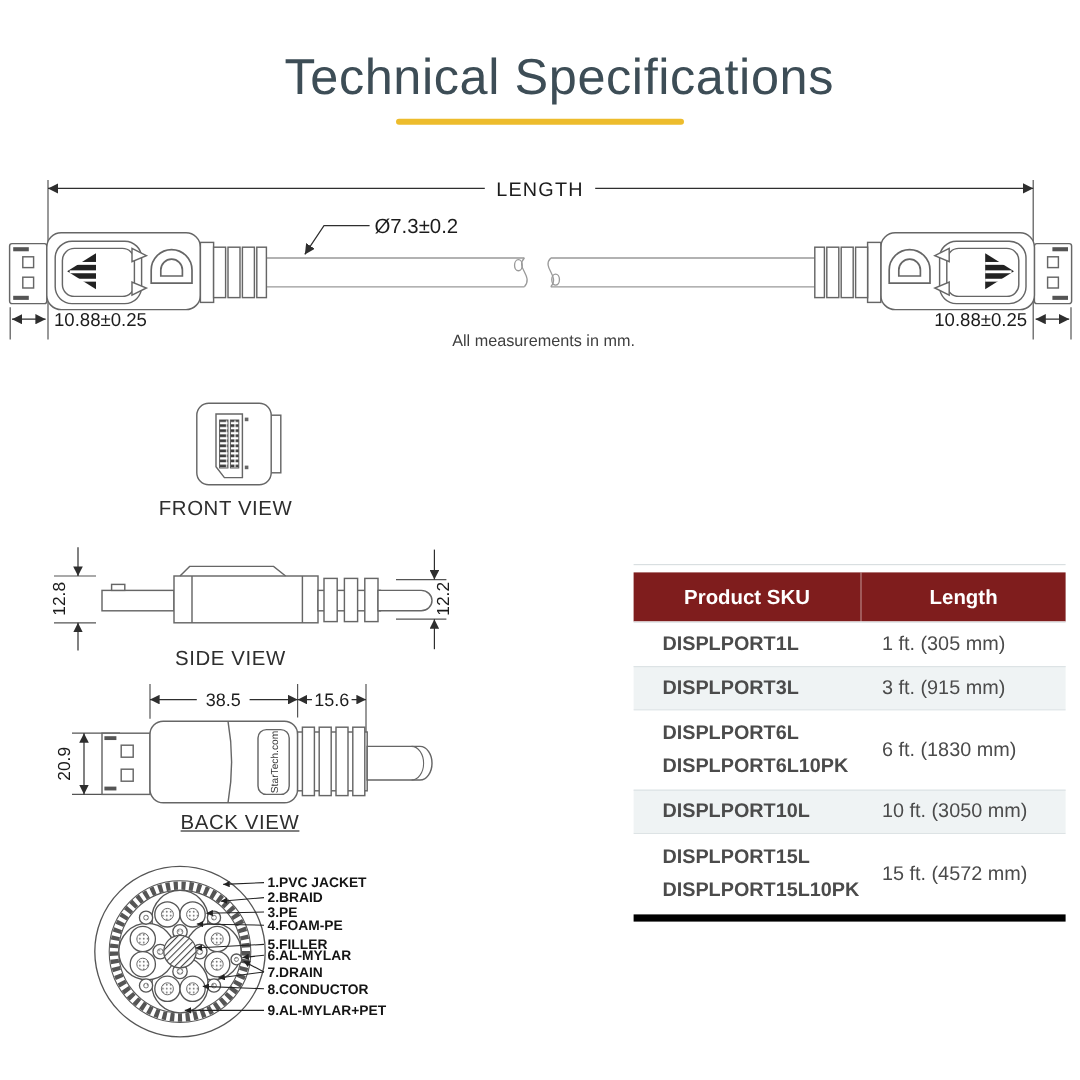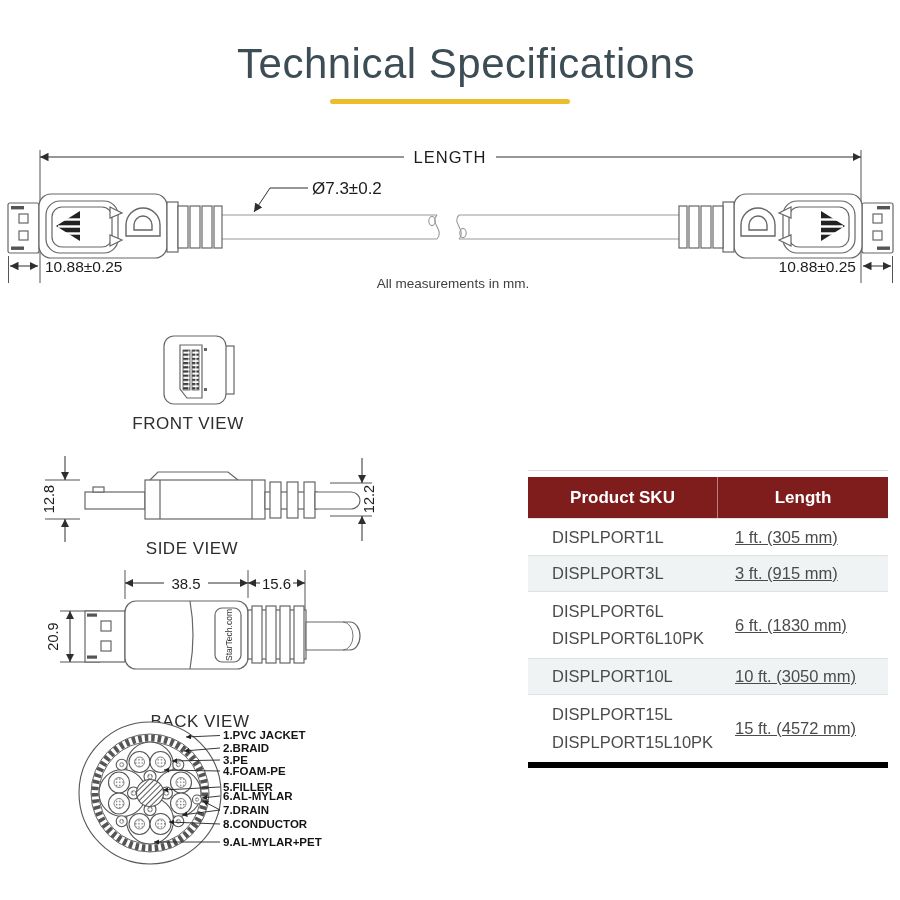--- a/index.html
+++ b/index.html
@@ -25,23 +25,23 @@
   .spec-table{position:absolute;left:528px;top:477px;width:360px;font-size:16.5px;color:#4b4b4b;}
   .t-head{display:flex;height:41px;background:#7f1d1d;color:#fff;font-weight:bold;font-size:17px;}
   .t-head .hc{display:flex;align-items:center;justify-content:center;}
   .t-head .hc.c1{width:190px;border-right:1px solid rgba(255,255,255,.45);box-sizing:border-box;}
   .t-head .hc.c2{width:170px;}
   .t-row{display:flex;border-top:1px solid #dde3e5;background:#fff;}
   .t-row:first-of-type{border-top:none;}
   .t-row.shaded{background:#eff3f4;}
   .t-row:last-of-type{border-bottom:6px solid #000000;}
   .cell{box-sizing:border-box;}
-  .cell.sku{width:190px;padding-left:24px;display:flex;flex-direction:column;justify-content:center;}
+  .cell.sku{width:190px;padding-left:24px;display:flex;flex-direction:column;justify-content:center;font-weight:bold;}
   .cell.sku.two{justify-content:space-around;padding-top:6px;padding-bottom:6px;}
-  .cell.len{width:170px;padding-left:17px;display:flex;align-items:center;text-decoration:underline;}
+  .cell.len{width:170px;padding-left:17px;display:flex;align-items:center;}
 </style>
 </head>
 <body>
 
 <div class="canvas">
 
   <h1 class="page-title">Technical Specifications</h1>
   <div class="accent-bar"></div>
 
   <svg style="position:absolute;left:0;top:130px;" width="900" height="175" viewBox="0 130 900 175" xmlns="http://www.w3.org/2000/svg" xmlns:xlink="http://www.w3.org/1999/xlink">
@@ -212,21 +212,21 @@
       <rect x="248" y="610" width="58" height="49"></rect>
       <rect x="252" y="606" width="10" height="57"></rect>
       <rect x="266" y="606" width="10" height="57"></rect>
       <rect x="280" y="606" width="10" height="57"></rect>
       <rect x="294" y="606" width="10" height="57"></rect>
       <path d="M306,622 h44 a10,14 0 0 1 0,28 h-44 z"></path>
       <path d="M343,622 a10,14 0 0 1 0,28" fill="none" stroke-width="0.9"></path>
     </g>
     <text transform="rotate(-90 228 635)" x="228" y="638.5" text-anchor="middle" font-size="8.5" fill="#333">StarTech.com</text>
   </svg>
-  <div class="view-label" style="left:120px;top:712px;">BACK VIEW</div>
+  <div class="view-label" style="left:120px;top:676px;text-decoration:underline;">BACK VIEW</div>
 
   <svg style="position:absolute;left:40px;top:695px;" width="300" height="200" viewBox="40 695 300 200">
     <defs>
       <marker id="arrX" viewBox="0 0 10 10" refX="10" refY="5" markerWidth="6" markerHeight="6" orient="auto">
         <path d="M0,0 L10,5 L0,10 Z" fill="#222"></path>
       </marker>
       <pattern id="hatch" width="4" height="4" patternUnits="userSpaceOnUse" patternTransform="rotate(45)">
         <rect width="4" height="4" fill="#fff"></rect>
         <line x1="0" y1="0" x2="0" y2="4" stroke="#444" stroke-width="1.8"></line>
       </pattern>

